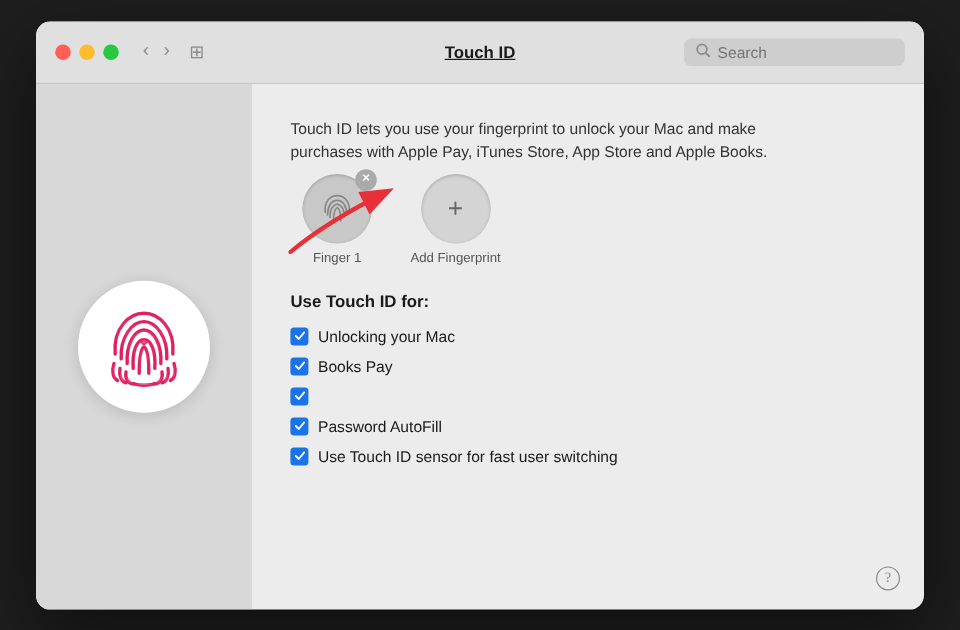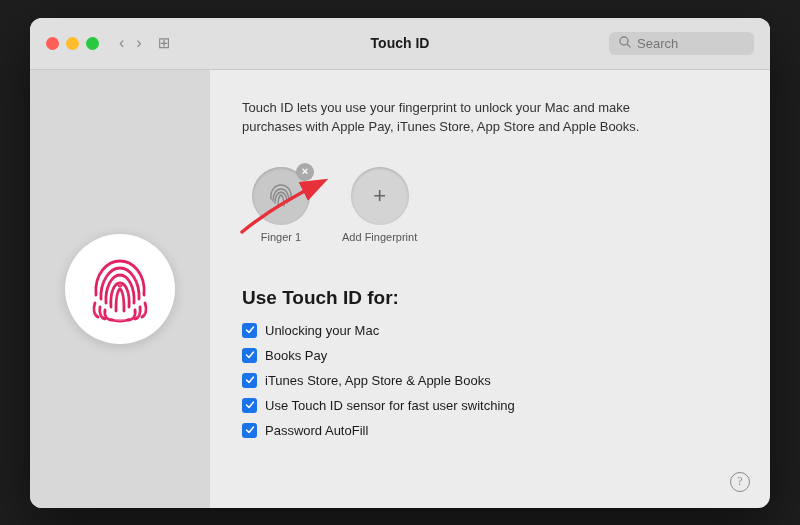--- a/index.html
+++ b/index.html
@@ -79,31 +79,32 @@
       padding: 2px 4px;
     }
 
     .window-title {
       position: absolute;
       left: 50%;
       transform: translateX(-50%);
       font-size: 14px;
       font-weight: 600;
       color: #1a1a1a;
+      text-decoration: underline;
     }
 
     .search-bar {
       margin-left: auto;
       display: flex;
       align-items: center;
       background: rgba(0,0,0,0.08);
       border-radius: 6px;
       padding: 4px 10px;
       gap: 6px;
-      width: 145px;
+      width: 184px;
     }
 
     .search-icon-svg {
       color: #8a8a8a;
       font-size: 12px;
       flex-shrink: 0;
     }
 
     .search-input {
       background: none;
@@ -146,21 +147,21 @@
     .fingerprint-icon {
       width: 72px;
       height: 72px;
     }
 
     .main-content {
       flex: 1;
       padding: 28px 32px 20px 32px;
       display: flex;
       flex-direction: column;
-      gap: 30px;
+      gap: 8px;
       position: relative;
     }
 
     .description {
       font-size: 13px;
       color: #333;
       line-height: 1.5;
       max-width: 400px;
     }
 
@@ -234,21 +235,21 @@
     }
 
     
     .use-section {
       display: flex;
       flex-direction: column;
       gap: 10px;
     }
 
     .use-title {
-      font-size: 19px;
+      font-size: 14px;
       font-weight: 700;
       color: #1a1a1a;
       margin-bottom: 4px;
     }
 
     .checkbox-row {
       display: flex;
       align-items: center;
       gap: 8px;
     }
@@ -418,38 +419,37 @@
           </div>
           <span class="checkbox-label">Books Pay</span>
         </div>
 
         <div class="checkbox-row">
           <div class="checkbox">
             <svg viewBox="0 0 10 10" fill="none">
                 <polyline points="1.5,5 4,7.5 8.5,2" stroke="white" stroke-width="1.5" stroke-linecap="round" stroke-linejoin="round"></polyline>
               </svg>
           </div>
-          <span class="checkbox-label">iTunes Store, App Store &amp; Apple Books</span>
         </div>
 
         <div class="checkbox-row">
           <div class="checkbox">
             <svg viewBox="0 0 10 10" fill="none">
                 <polyline points="1.5,5 4,7.5 8.5,2" stroke="white" stroke-width="1.5" stroke-linecap="round" stroke-linejoin="round"></polyline>
               </svg>
           </div>
-          <span class="checkbox-label">Use Touch ID sensor for fast user switching</span>
+          <span class="checkbox-label">Password AutoFill</span>
         </div>
 
         <div class="checkbox-row">
           <div class="checkbox">
             <svg viewBox="0 0 10 10" fill="none">
                 <polyline points="1.5,5 4,7.5 8.5,2" stroke="white" stroke-width="1.5" stroke-linecap="round" stroke-linejoin="round"></polyline>
               </svg>
           </div>
-          <span class="checkbox-label">Password AutoFill</span>
+          <span class="checkbox-label">Use Touch ID sensor for fast user switching</span>
         </div>
       </div>
 
       <button class="help-btn">?</button>
     </div>
   </div>
 </div>
 
 </body></html>

